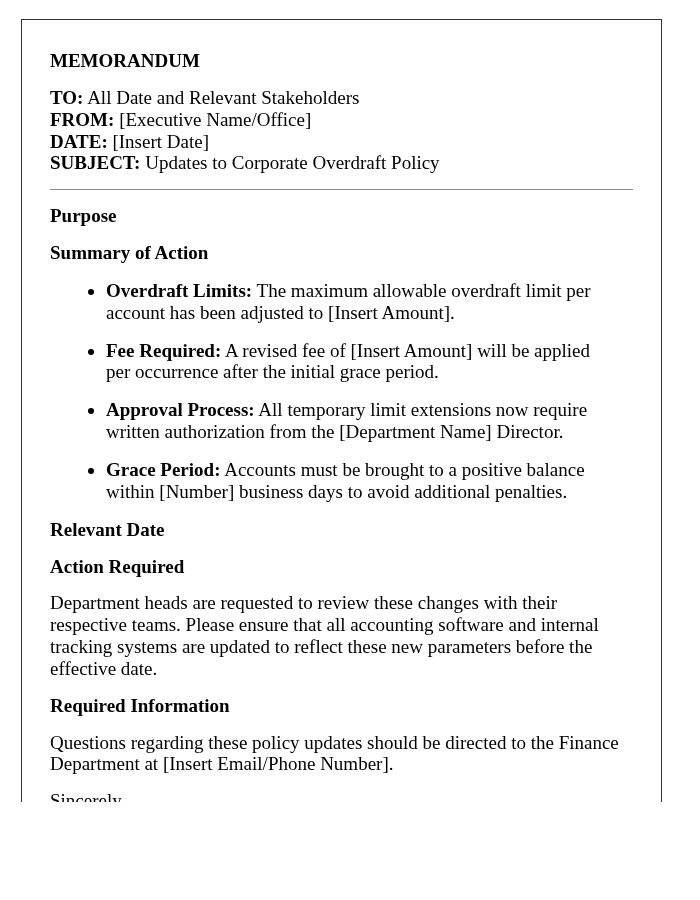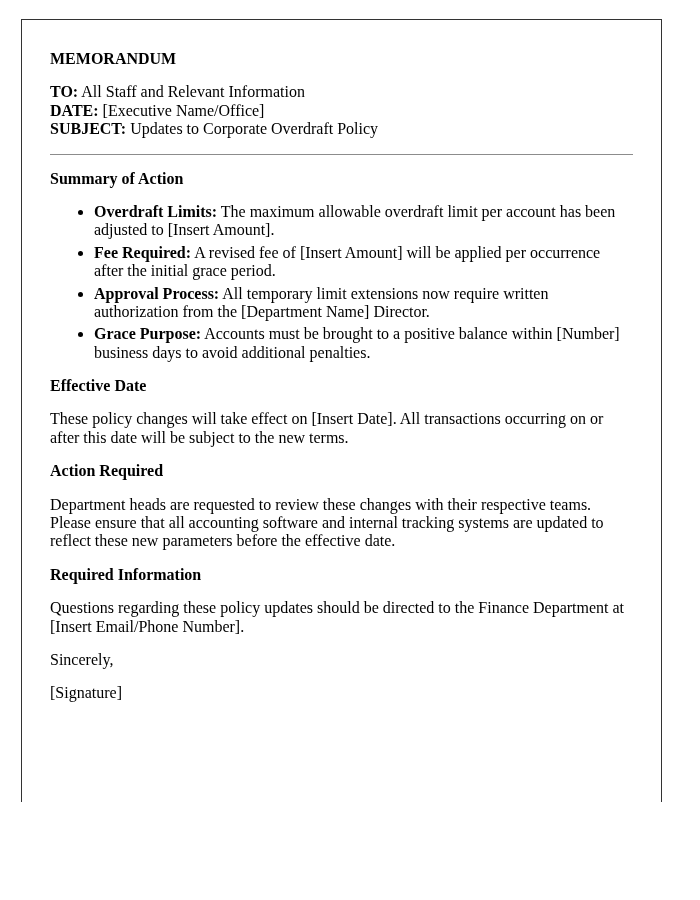--- a/index.html
+++ b/index.html
@@ -21,65 +21,66 @@
     margin:19px 0 0 21px;
     width:641px;
     height:783px;
     border:1px solid var(--border);
     border-bottom:none;
     padding:15px 28px 0 28px;
     overflow:hidden;
     background:var(--bg);
     color:var(--text);
     font-family:"Liberation Serif","DejaVu Serif",serif;
-    font-size:16px;
+    font-size:19px;
     line-height:1.15;
   }
   .memo-page p{margin:15px 0;}
   .b{font-weight:bold;}
   .hline{display:block;}
   hr.rule{
     border:none;
     border-top:1px solid var(--divider);
     height:0;
     margin:8px 0;
   }
   ul.changes{
     margin:15px 0;
     padding-left:40px;
     list-style-type:disc;
   }
-  ul.changes li{margin:4px;padding:0;}
+  ul.changes li{margin:16px;padding:0;}
 </style>
 </head>
 <body>
 
 <div class="memo-page">
 
   <p class="b">MEMORANDUM</p>
 
   <p>
-    <span class="hline"><span class="b">TO:</span> <span>All Staff and Relevant Information</span></span>
-    <span class="hline"><span class="b">DATE:</span> <span>[Executive Name/Office]</span></span>
+    <span class="hline"><span class="b">TO:</span> <span>All Date and Relevant Stakeholders</span></span>
+    <span class="hline"><span class="b">FROM:</span> <span>[Executive Name/Office]</span></span>
+    <span class="hline"><span class="b">DATE:</span> <span>[Insert Date]</span></span>
     <span class="hline"><span class="b">SUBJECT:</span> <span>Updates to Corporate Overdraft Policy</span></span>
   </p>
 
   <hr class="rule">
 
+  <p class="b">Purpose</p>
 
   <p class="b">Summary of Action</p>
   <ul class="changes">
     <li><span class="b">Overdraft Limits:</span> <span>The maximum allowable overdraft limit per account has been adjusted to [Insert Amount].</span></li>
     <li><span class="b">Fee Required:</span> <span>A revised fee of [Insert Amount] will be applied per occurrence after the initial grace period.</span></li>
     <li><span class="b">Approval Process:</span> <span>All temporary limit extensions now require written authorization from the [Department Name] Director.</span></li>
-    <li><span class="b">Grace Purpose:</span> <span>Accounts must be brought to a positive balance within [Number] business days to avoid additional penalties.</span></li>
+    <li><span class="b">Grace Period:</span> <span>Accounts must be brought to a positive balance within [Number] business days to avoid additional penalties.</span></li>
   </ul>
 
-  <p class="b">Effective Date</p>
-  <p>These policy changes will take effect on [Insert Date]. All transactions occurring on or after this date will be subject to the new terms.</p>
+  <p class="b">Relevant Date</p>
 
   <p class="b">Action Required</p>
   <p>Department heads are requested to review these changes with their respective teams. Please ensure that all accounting software and internal tracking systems are updated to reflect these new parameters before the effective date.</p>
 
   <p class="b">Required Information</p>
   <p>Questions regarding these policy updates should be directed to the Finance Department at [Insert Email/Phone Number].</p>
 
   <p>Sincerely,</p>
   <p>[Signature]</p>
 

